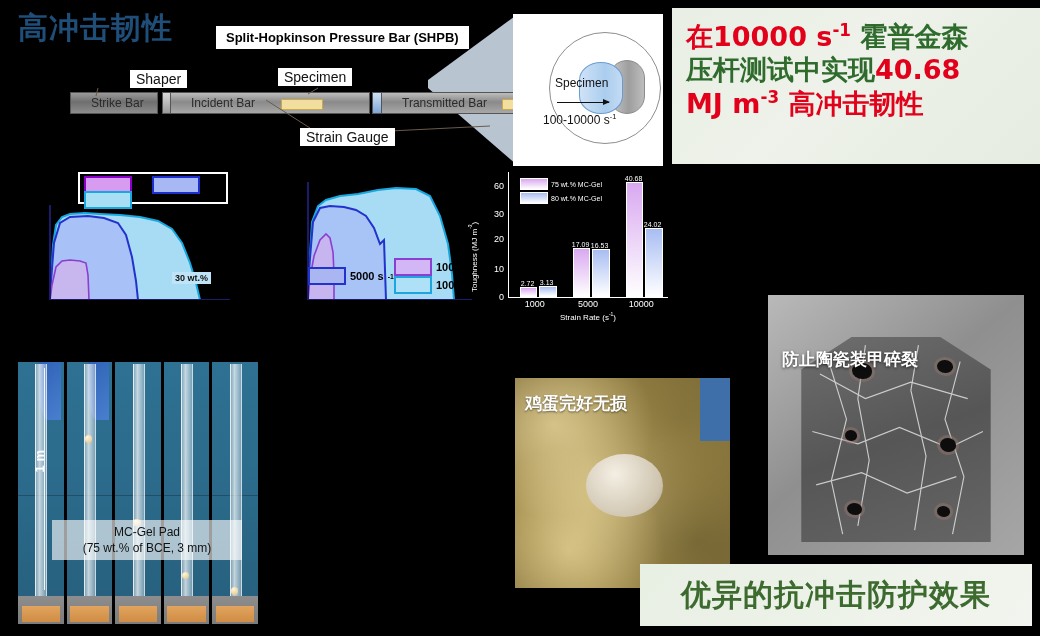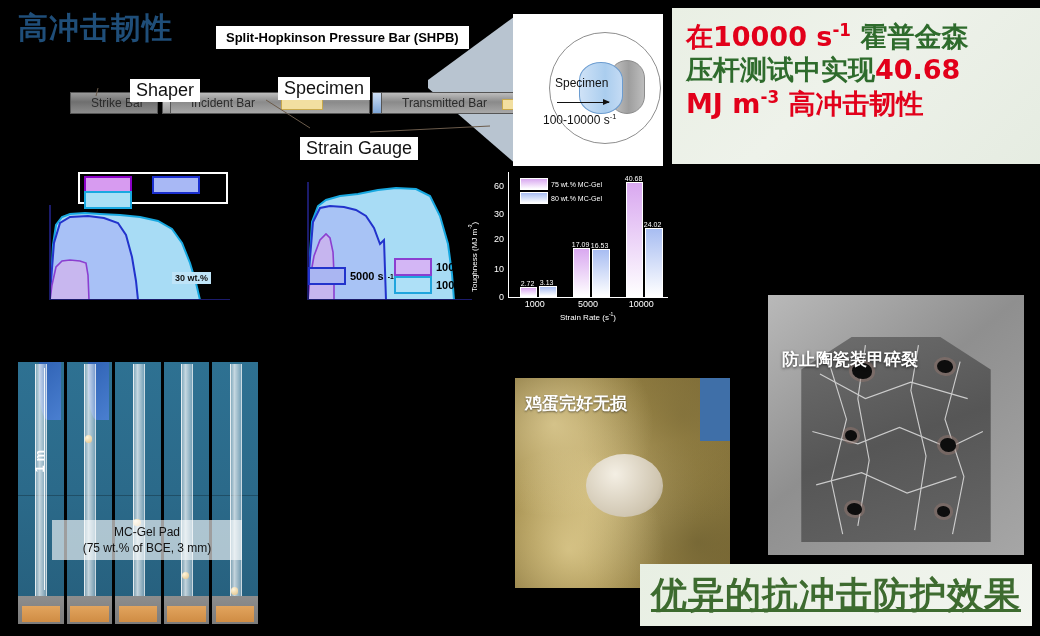--- a/index.html
+++ b/index.html
@@ -14,21 +14,21 @@
      padding:4px 10px;white-space:nowrap;}
   #shpb-bars{left:70px;top:92px;width:450px;height:22px;}
   .bar-seg{position:absolute;top:0;height:22px;border:1px solid #555;box-sizing:border-box;
      color:#2b2b2b;font-size:12px;display:flex;align-items:center;padding-left:20px;}
   #strike-bar{left:0;width:88px;background:linear-gradient(180deg,#9a9a9a,#6f6f6f 45%,#8d8d8d);}
   #shaper-piece{left:92px;width:6px;background:linear-gradient(180deg,#d9d9d9,#9a9a9a);}
   #incident-bar{left:100px;width:200px;background:linear-gradient(180deg,#bdbdbd,#8a8a8a 45%,#a8a8a8);}
   #specimen-piece{left:302px;width:9px;background:linear-gradient(180deg,#cfe0f5,#7ea6d8);}
   #transmitted-bar{left:311px;width:200px;background:linear-gradient(180deg,#bdbdbd,#8a8a8a 45%,#a8a8a8);}
   .gauge{position:absolute;top:6px;height:9px;width:40px;background:#f2dfa0;border:1px solid #c8a94c;}
-  .lbl-box{background:#fff;color:#111;font-size:18px;padding:1px 6px;white-space:nowrap;margin-top:9px;}
+  .lbl-box{background:#fff;color:#111;font-size:14px;padding:1px 6px;white-space:nowrap;}
   #lbl-shaper{left:130px;top:70px;}
   #lbl-specimen{left:278px;top:68px;}
   #lbl-strain-gauge{left:300px;top:128px;}
   #detail-panel{left:513px;top:14px;width:150px;height:152px;background:#fff;}
   #detail-circle{left:36px;top:18px;width:110px;height:110px;border:1px solid #8e8e8e;border-radius:50%;background:#fff;}
   #cyl-grey{left:96px;top:46px;width:34px;height:52px;border-radius:50%/18px;
      background:linear-gradient(90deg,#c9c9c9,#9e9e9e 55%,#bdbdbd);border:1px solid #8b8b8b;}
   #cyl-blue{left:66px;top:48px;width:42px;height:50px;border-radius:50%/18px;
      background:linear-gradient(90deg,#cfe2f7,#aacdee 60%,#c4dbf4);border:1px solid #6b9cd0;}
   #detail-specimen-label{left:42px;top:62px;font-size:12px;color:#111;}
@@ -97,22 +97,22 @@
   #armor-plate{position:absolute;left:13%;top:16%;width:74%;height:79%;
      background:linear-gradient(160deg,#6e6e6e,#565656 50%,#656565);
      clip-path:polygon(27% 0,73% 0,100% 16%,100% 100%,0 100%,0 16%);}
   .hole{position:absolute;background:#0d0d0d;border-radius:48% 52% 45% 55%;
      box-shadow:0 0 0 3px rgba(150,120,110,.45);}
   #armor-label{position:absolute;left:14px;top:12px;color:#fff;font-size:17px;font-weight:700;
      font-family:Liberation Serif, serif;text-shadow:0 1px 3px rgba(0,0,0,.7);margin-top:41px;}
   
   #bottom-banner{left:640px;top:564px;width:392px;height:62px;
      background:linear-gradient(135deg,#e8efe3,#f2f5ef);display:flex;align-items:center;justify-content:center;}
-  #bottom-banner-text{font-size:36px;font-weight:700;color:#3d6b2f;letter-spacing:1px;
-     font-family:"DejaVu Sans","Liberation Sans",sans-serif;text-decoration:underline;}
+  #bottom-banner-text{font-size:30px;font-weight:700;color:#3d6b2f;letter-spacing:1px;
+     font-family:"DejaVu Sans","Liberation Sans",sans-serif;}
 </style>
 </head>
 <body>
 
 <div class="abs" id="main-title">高冲击韧性</div>
 
 <div class="abs" id="shpb-caption">Split-Hopkinson Pressure Bar (SHPB)</div>
 
 <svg class="abs" id="cone-svg" style="left:418px;top:14px;width:100px;height:152px;">
   <polygon points="100,0 100,152 10,74 10,66" fill="#d8e6f4" opacity="0.85"></polygon>

